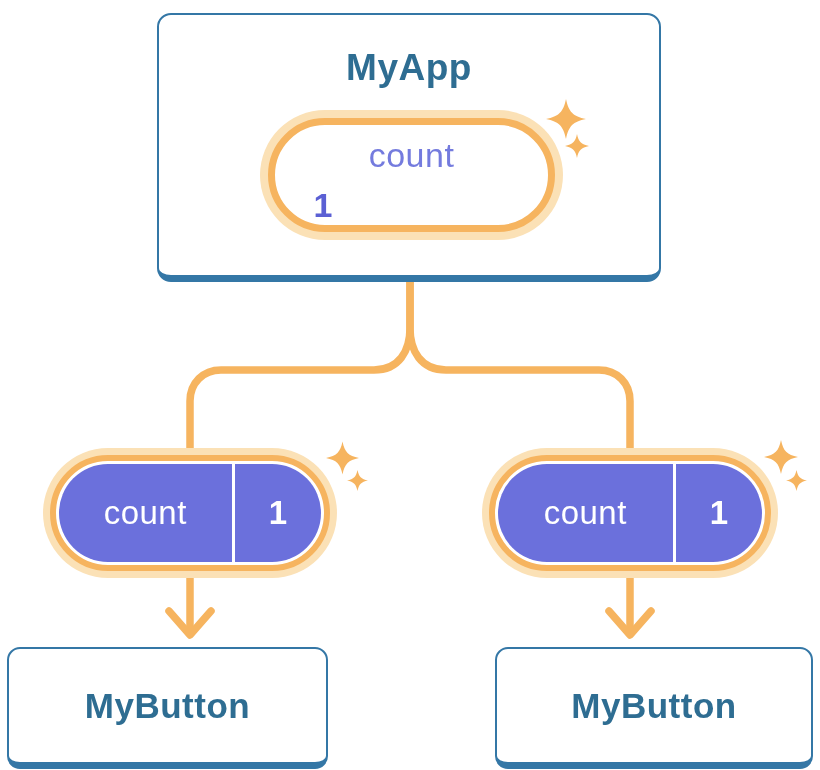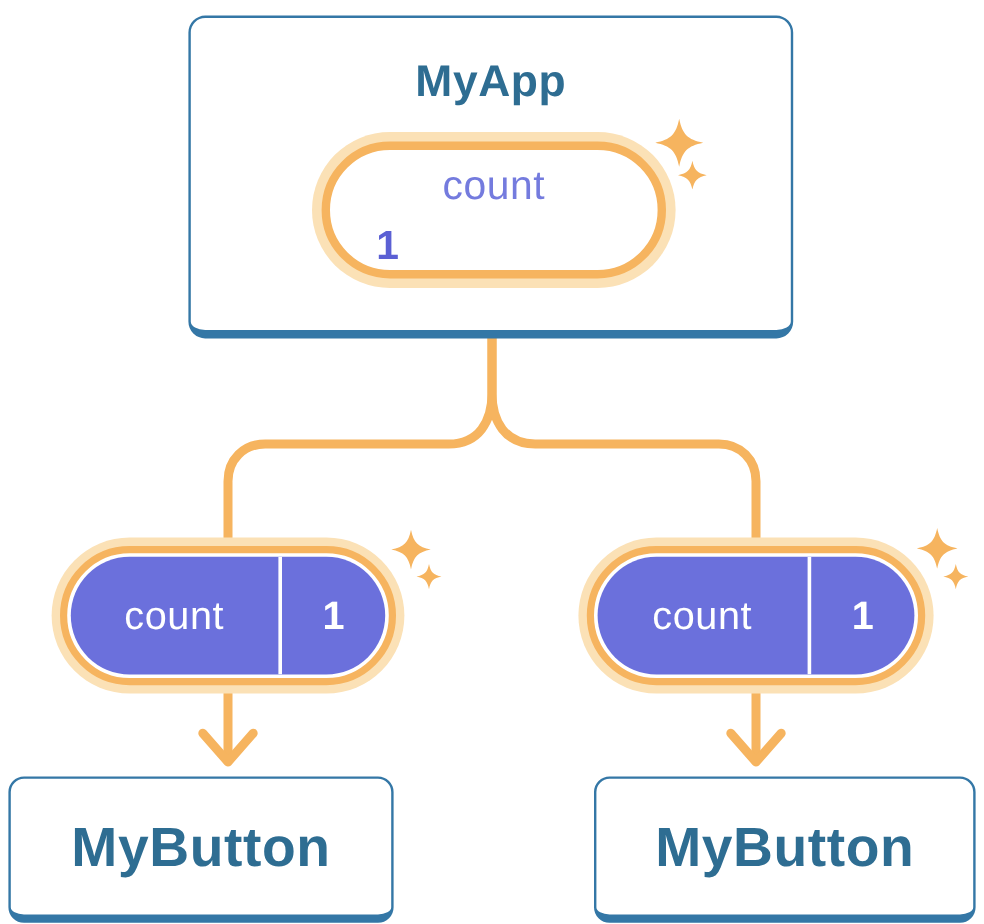--- a/index.html
+++ b/index.html
@@ -29,21 +29,21 @@
   }
   .root-card{left:157px; top:13px; width:504px; height:269px;}
   .root-title{
     margin-top:32px; text-align:center;
     font-size:37px; font-weight:700; letter-spacing:0.5px;
     color:var(--node-text-blue);
   }
   .leaf-card{
     top:647px; width:321px; height:122px;
     display:flex; align-items:center; justify-content:center;
-    font-size:46px; font-weight:700; letter-spacing:0.5px;
+    font-size:35px; font-weight:700; letter-spacing:0.5px;
     color:var(--node-text-blue); border-radius:13px;
   }
   .leaf-left{left:7px;}
   .leaf-right{left:495px; width:318px;}
   
   .pill-halo{
     position:absolute; z-index:3; background:var(--halo-orange);
     border-radius:70px; padding:8px; box-sizing:border-box;
   }
   .state-pill{left:260px; top:110px; width:303px; height:130px;}

